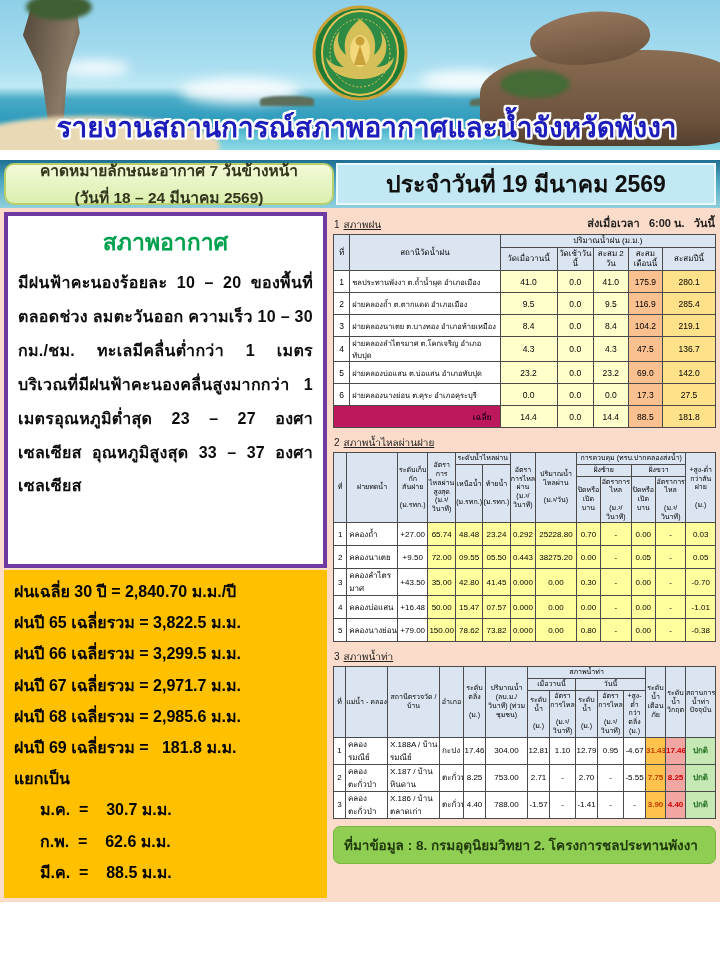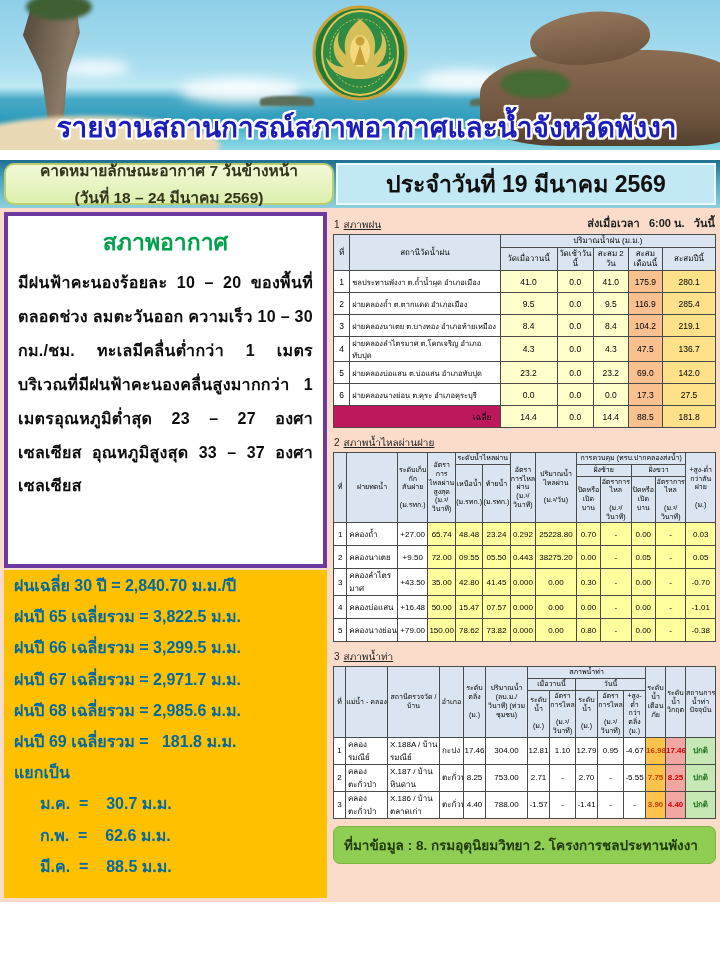--- a/index.html
+++ b/index.html
@@ -57,22 +57,22 @@
   
   .main { display:flex; height:694px; background:#fbdcca; padding:4px; }
   .left-col { width:330px; display:flex; flex-direction:column; }
   .right-col { flex:1; margin-left:6px; display:flex; flex-direction:column; }
 
   .weather-box { background:#fff; border:4px solid #6e3aa2; height:356px; padding:4px 10px 0 10px; }
   .weather-title { text-align:center; color:#00a14e; font-size:23px; font-weight:bold; margin:4px 0 6px 0; }
   .weather-body { font-size:16px; font-weight:bold; color:#0d0d0d; line-height:2.12;
     text-align:justify; letter-spacing:.3px; }
 
-  .rain-box { background:#ffc000; margin-top:2px; flex:1; padding:0 10px;
-    font-size:16px; font-weight:bold; color:#0369a1; line-height:1.95; }
+  .rain-box { background:#ffc000; margin-top:2px; flex:1; padding:6px 10px;
+    font-size:16px; font-weight:bold; color:#000000; line-height:1.95; }
   .rain-line { white-space:pre; }
   .rain-month { white-space:pre; padding-left:26px; }
 
   
   .sec-row { display:flex; justify-content:space-between; align-items:flex-end;
     font-size:10px; color:#222; margin:2px 1px 2px 1px; }
   .sec-label .t { text-decoration:underline; margin-left:4px; }
   .sec-sent { font-size:11px; font-weight:bold; white-space:pre; }
 
   table { width:100%; border-collapse:collapse; table-layout:fixed; background:#fff; }
@@ -481,21 +481,21 @@
               <td class="c-name">คลองรมณีย์</td>
               <td class="c-name">X.188A / บ้านรมณีย์</td>
               <td class="c-name">กะปง</td>
               <td class="c-white">17.46</td>
               <td class="c-white">304.00</td>
               <td class="c-white">12.81</td>
               <td class="c-white">1.10</td>
               <td class="c-white">12.79</td>
               <td class="c-white">0.95</td>
               <td class="c-white">-4.67</td>
-              <td class="c-warn">16.98</td>
+              <td class="c-warn">31.43</td>
               <td class="c-crit">17.46</td>
               <td class="c-stat">ปกติ</td>
             </tr>
             <tr>
               <td class="c-idx">2</td>
               <td class="c-name">คลองตะกั่วป่า</td>
               <td class="c-name">X.187 / บ้านหินดาน</td>
               <td class="c-name">ตะกั่วป่า</td>
               <td class="c-white">8.25</td>
               <td class="c-white">753.00</td>

